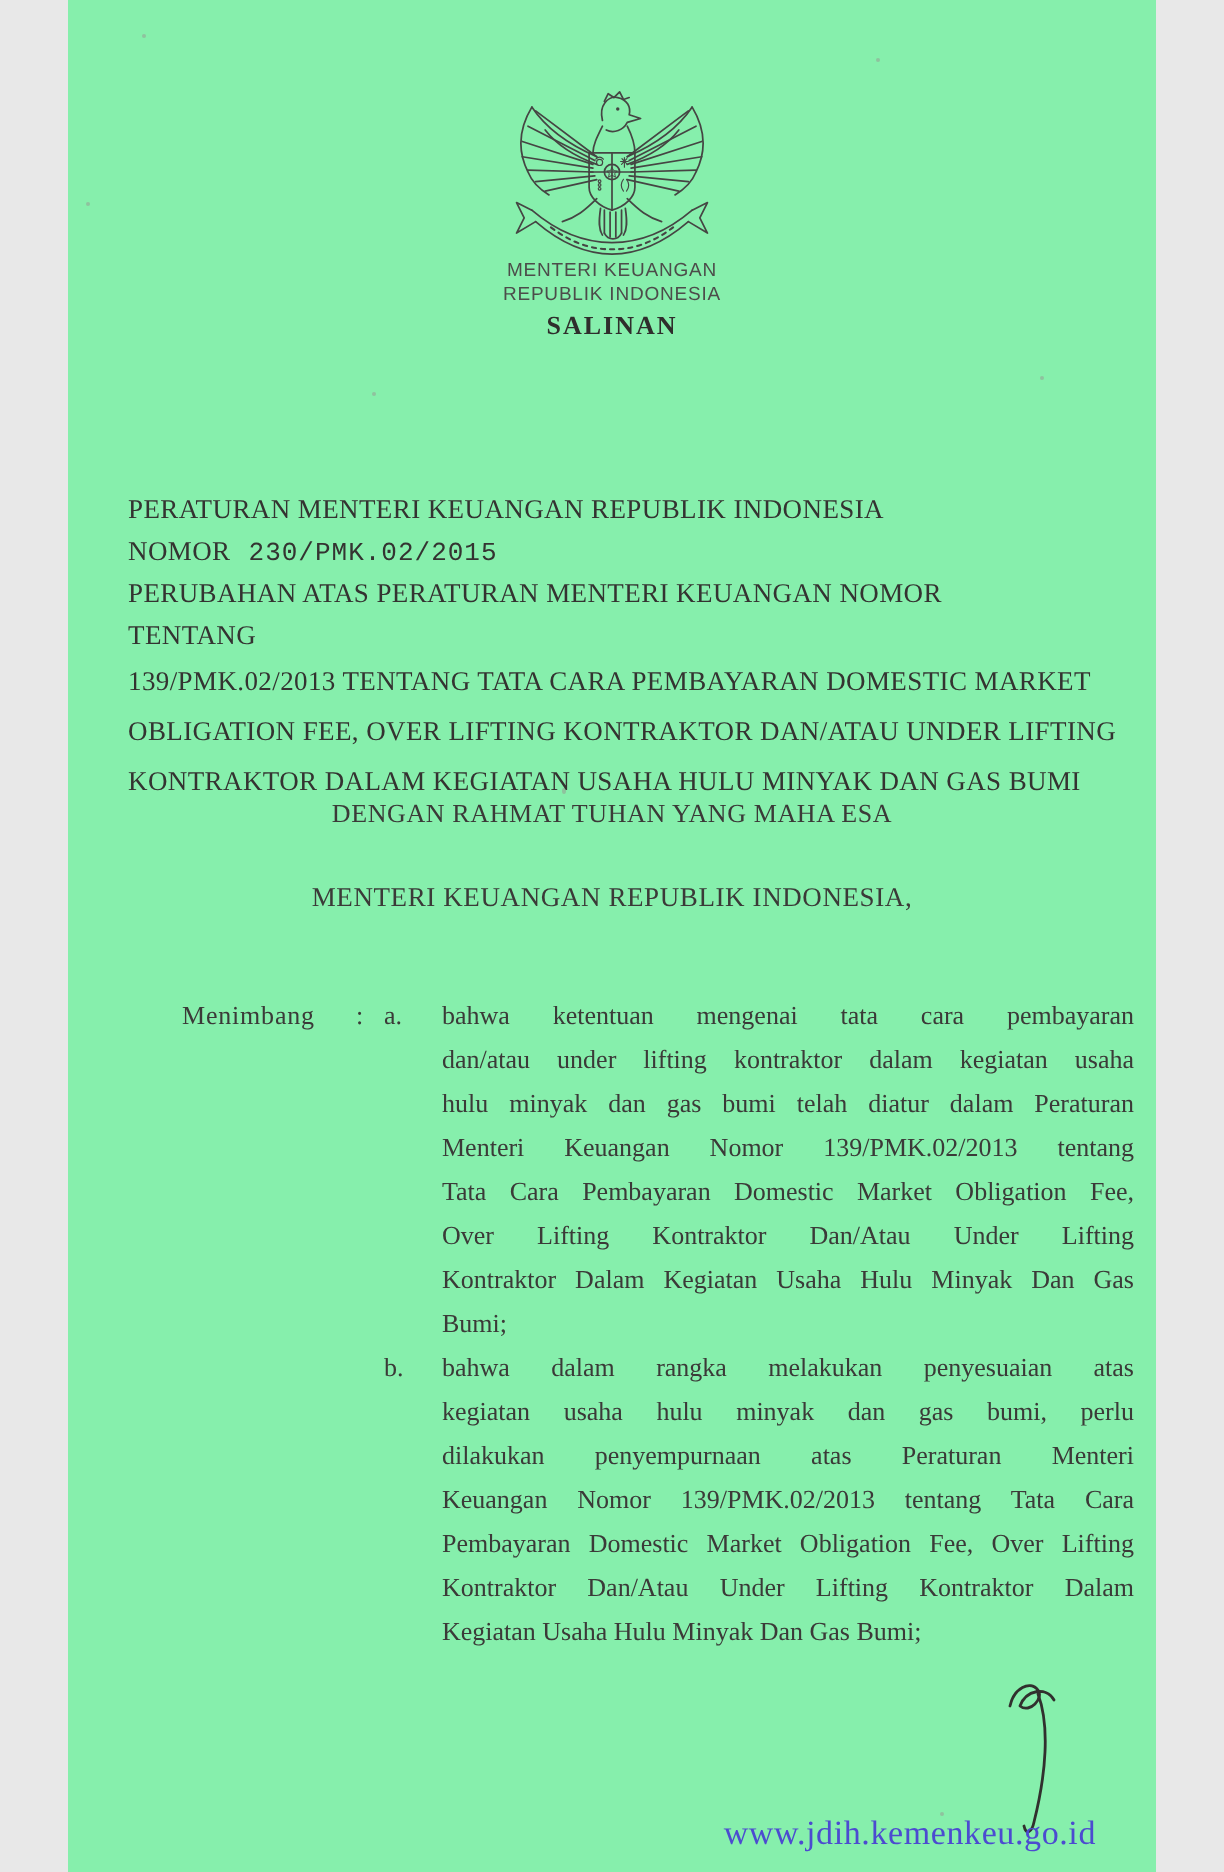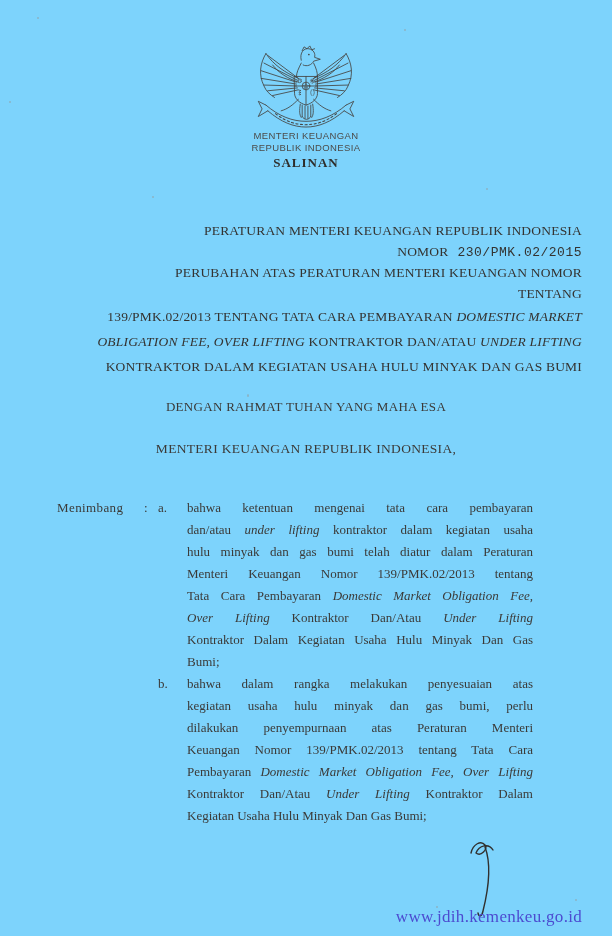--- a/index.html
+++ b/index.html
@@ -1,46 +1,46 @@
 <!DOCTYPE html>
 <html><head>
 <meta charset="utf-8">
 <style>
   html,body{margin:0;padding:0;background:#e8e8e8;}
   .page{
     position:relative;
-    width:612px;height:936px;
+    width:544px;height:936px;
     margin:0 auto;
-    background:#7dd3fc;
+    background:#86efac;
     font-family:"Liberation Serif","DejaVu Serif",serif;
     color:#3b3a38;
     overflow:hidden;
   }
   
   .emblem{position:absolute;top:44px;left:50%;transform:translateX(-50%);}
   .ministry{
     position:absolute;top:130px;left:0;right:0;
     text-align:center;
     font-family:"Liberation Sans",sans-serif;
     font-size:9.5px;line-height:11.5px;
     color:#4c4c4a;letter-spacing:0.4px;
   }
   .salinan{
     position:absolute;top:155px;left:0;right:0;
     text-align:center;
     font-weight:bold;font-size:13px;letter-spacing:1px;color:#2f2e2c;
   }
   
   .title-block{
-    position:absolute;top:220px;left:30px;right:30px;
-    text-align:right;font-size:13.5px;color:#343331;letter-spacing:0.2px;
+    position:absolute;top:244px;left:30px;right:30px;
+    text-align:left;font-size:13.5px;color:#343331;letter-spacing:0.2px;
   }
   .t-line{height:21px;line-height:21px;white-space:nowrap;}
   .t-line.wide{height:25px;line-height:25px;}
-  .it{font-style:italic;}
+  .it{}
   .mono{font-family:"Liberation Mono","DejaVu Sans Mono",monospace;font-size:13px;letter-spacing:0.5px;}
   .gap{margin-left:9px;}
   
   .invocation{position:absolute;top:399px;left:0;right:0;text-align:center;font-size:13px;letter-spacing:0.3px;}
   .authority{position:absolute;top:441px;left:0;right:0;text-align:center;font-size:13.5px;letter-spacing:0.3px;}
   
   .menimbang{position:absolute;top:497px;left:57px;width:476px;font-size:13px;}
   .mn-label{position:absolute;left:0;top:0;line-height:22px;letter-spacing:0.4px;}
   .mn-colon{position:absolute;left:87px;top:0;line-height:22px;}
   .mn-items{margin-left:101px;}

